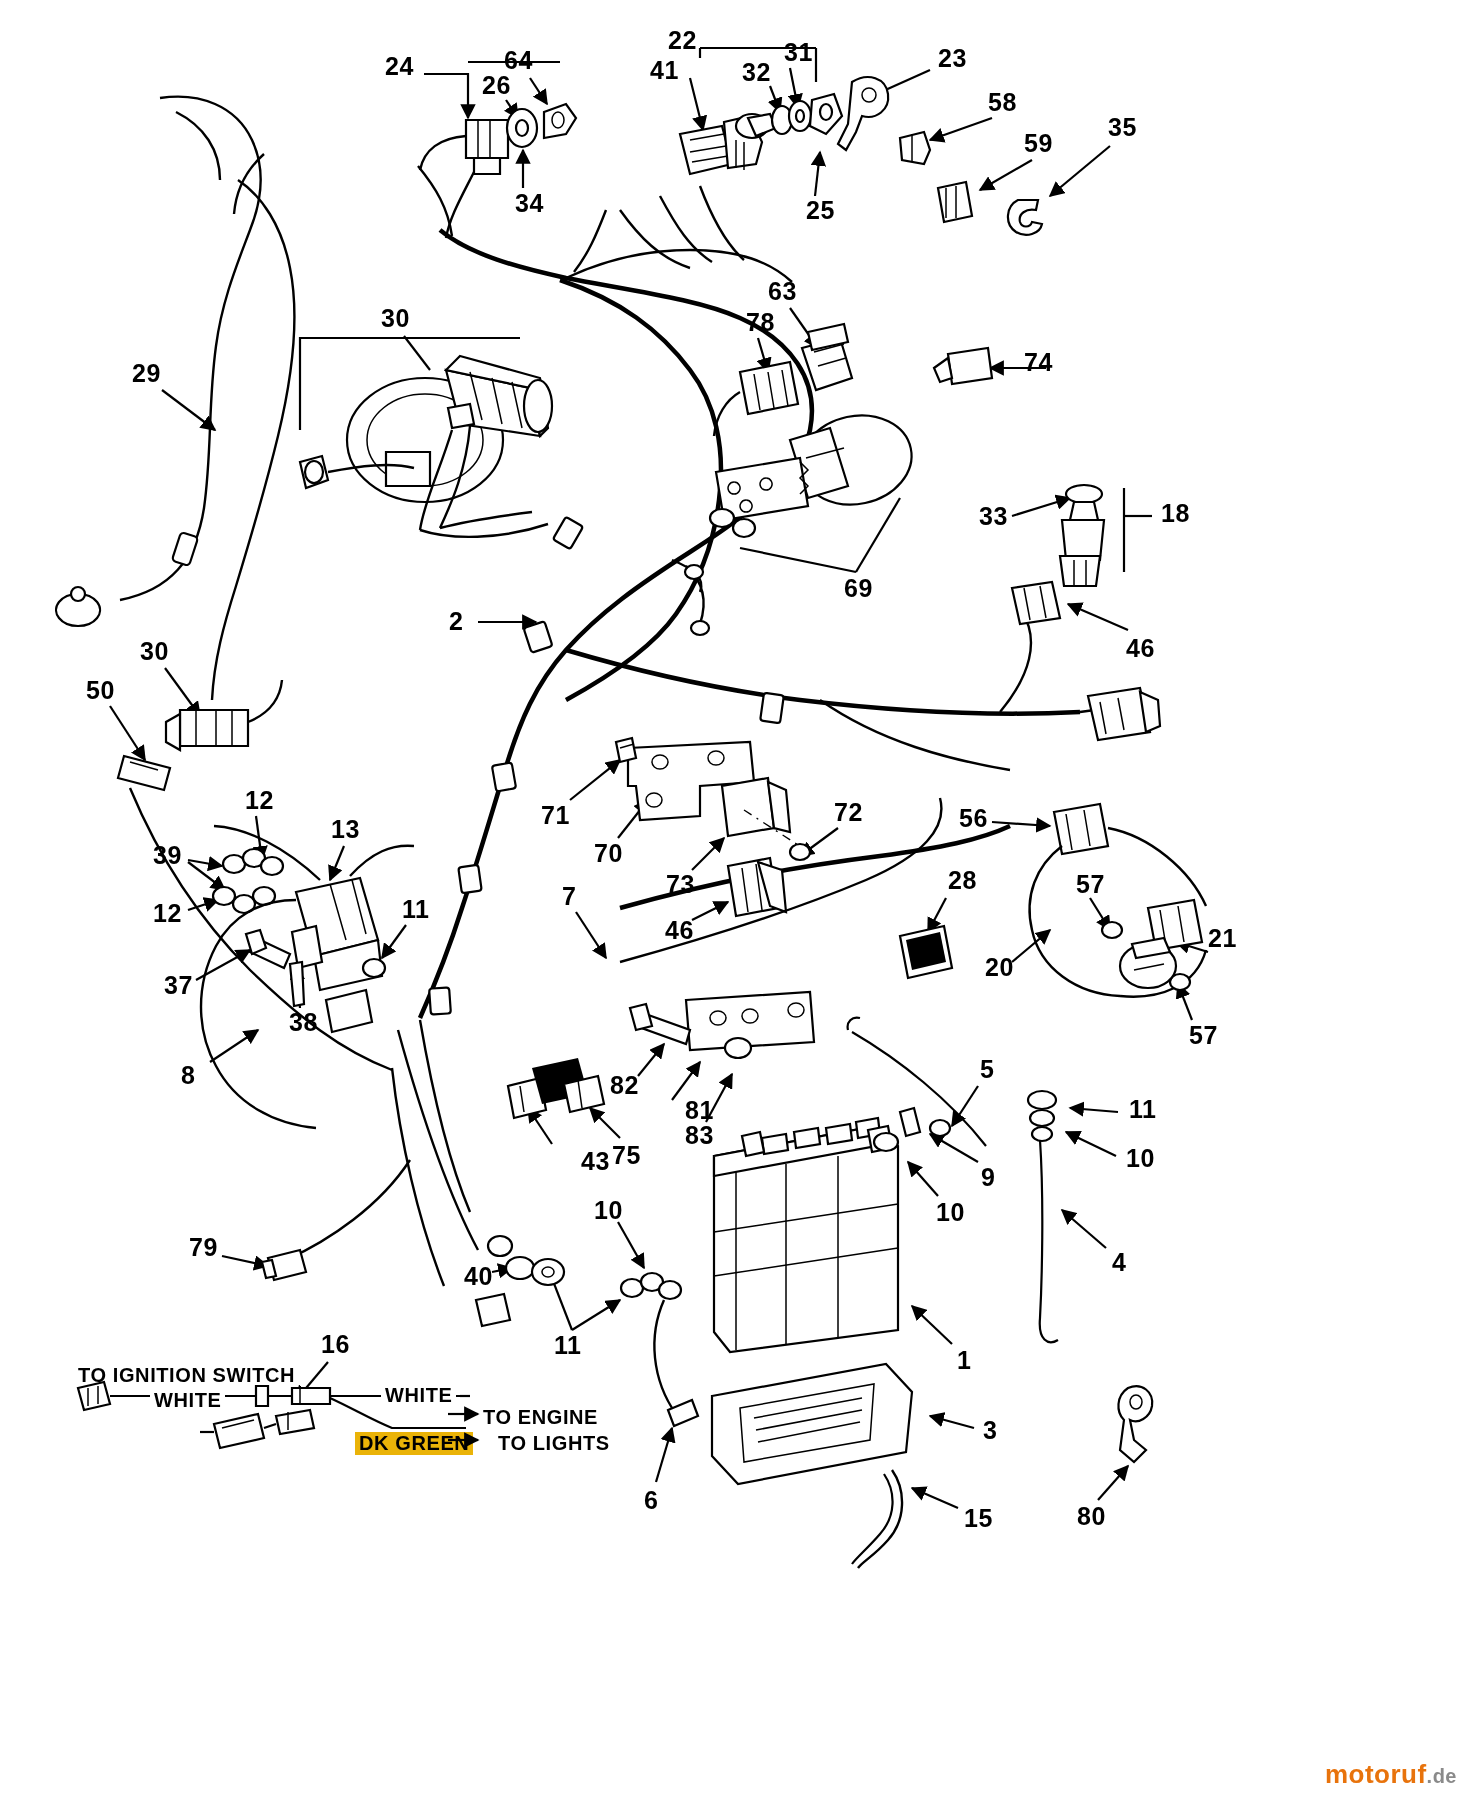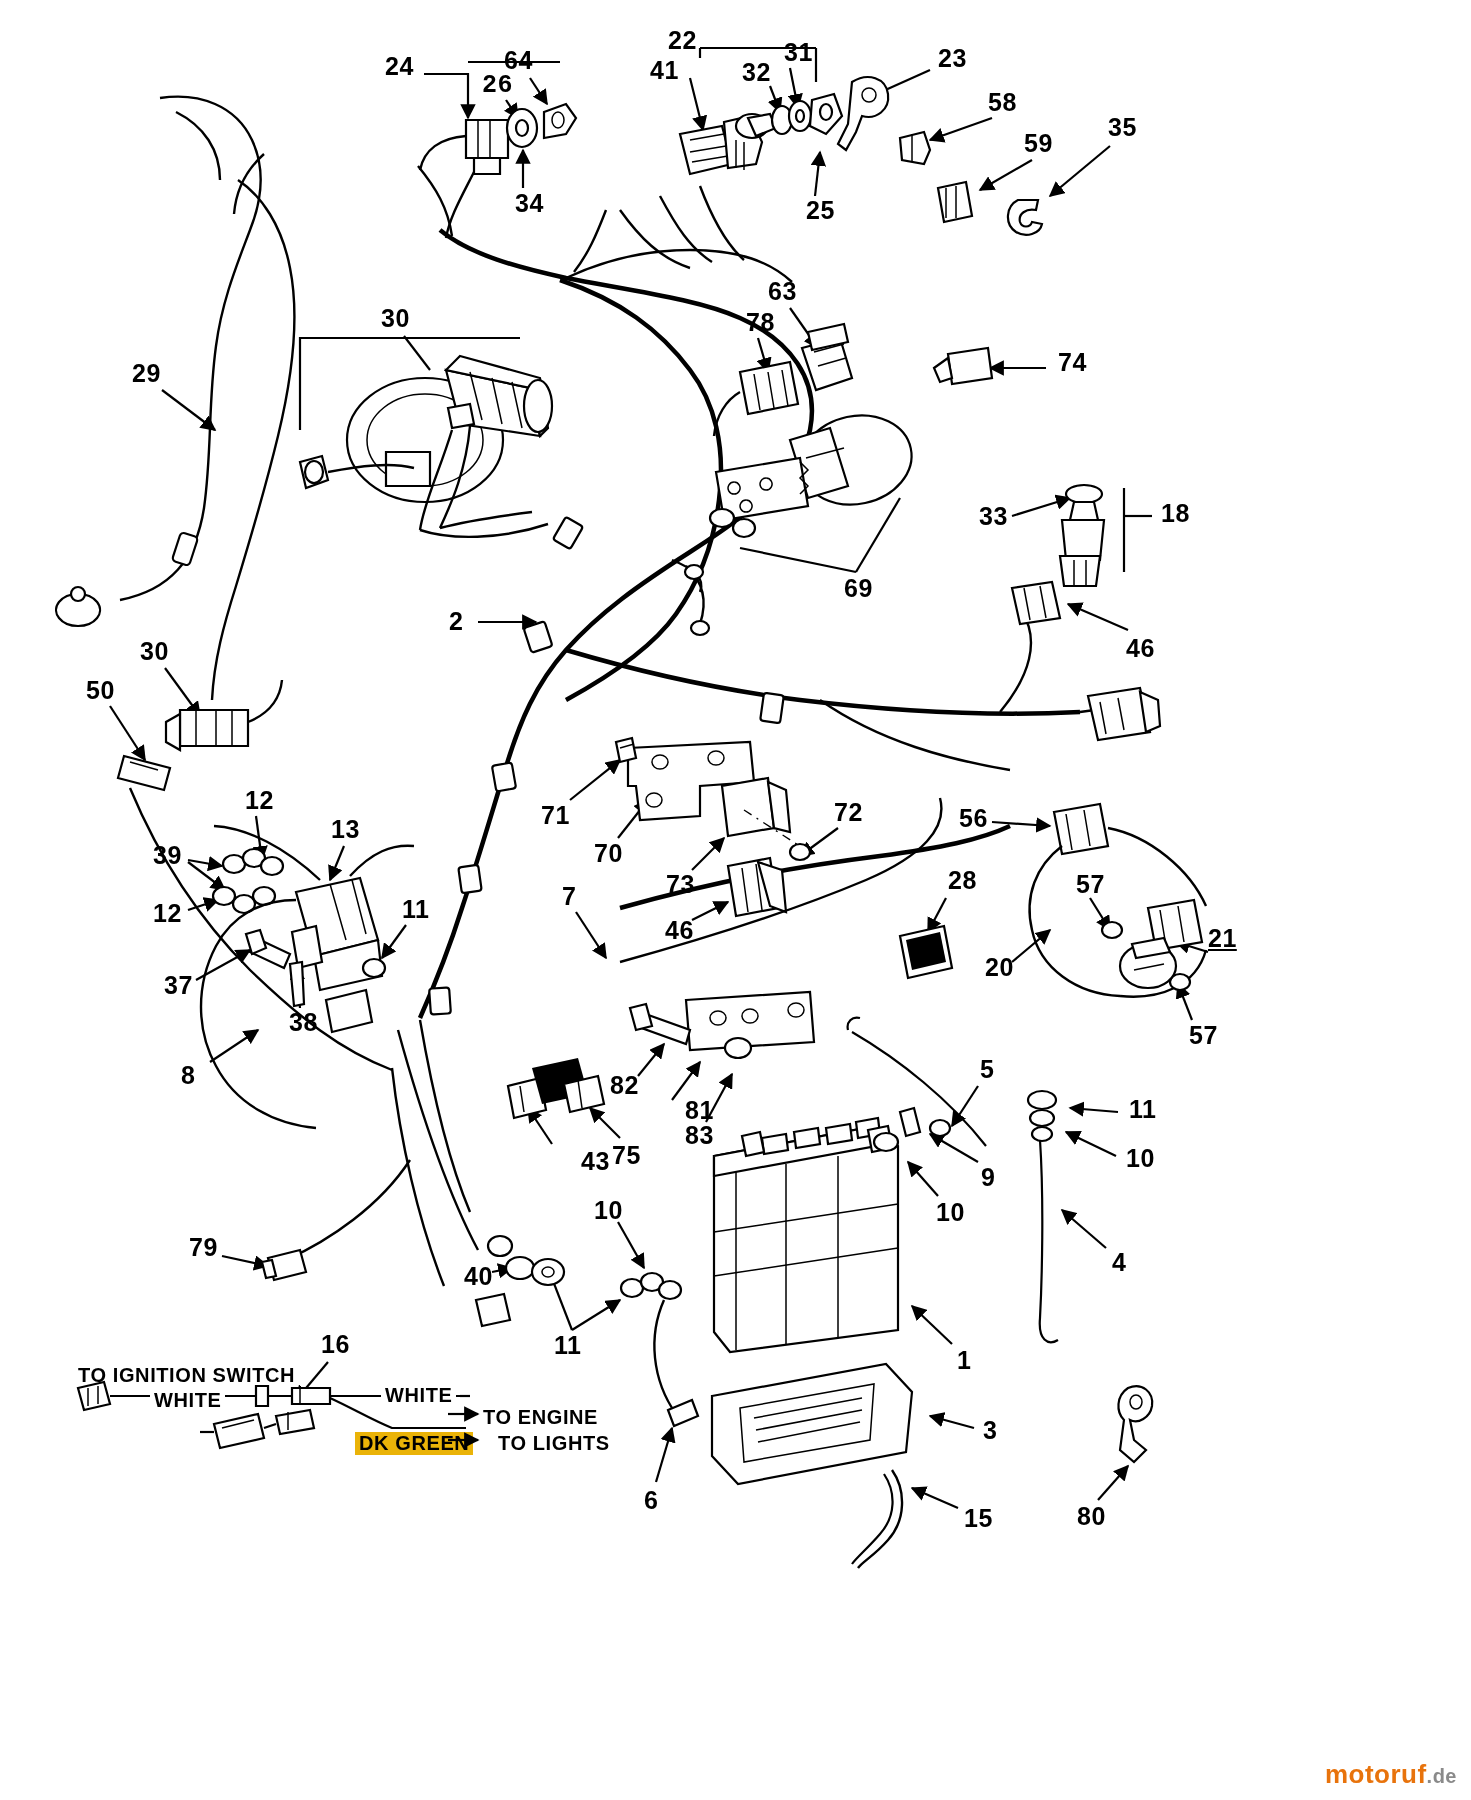--- a/index.html
+++ b/index.html
@@ -469,36 +469,36 @@
     <path class="fillw" d="M276,1416 L310,1410 L314,1428 L280,1434 Z"></path>
     <path class="ln-thin" d="M288,1412 L288,1430"></path>
     <path class="ln" d="M264,1428 L276,1424"></path>
     <path class="ln" d="M200,1432 L214,1432"></path>
   </g>
 
 </svg>
 
 <div class="cal" style="left:385px;top:54px;">24</div>
 <div class="cal" style="left:504px;top:48px;">64</div>
-<div class="cal" style="left:482px;top:73px;font-family:Liberation Mono, monospace;">26</div>
+<div class="cal" style="left:482px;top:73px;">26</div>
 <div class="cal" style="left:515px;top:191px;">34</div>
 <div class="cal" style="left:668px;top:28px;">22</div>
 <div class="cal" style="left:784px;top:40px;">31</div>
 <div class="cal" style="left:742px;top:60px;">32</div>
 <div class="cal" style="left:650px;top:58px;">41</div>
 <div class="cal" style="left:938px;top:46px;">23</div>
 <div class="cal" style="left:806px;top:198px;">25</div>
 <div class="cal" style="left:988px;top:90px;">58</div>
 <div class="cal" style="left:1024px;top:131px;">59</div>
 <div class="cal" style="left:1108px;top:115px;">35</div>
 <div class="cal" style="left:132px;top:361px;">29</div>
 <div class="cal" style="left:381px;top:306px;">30</div>
 <div class="cal" style="left:768px;top:279px;">63</div>
 <div class="cal" style="left:746px;top:310px;">78</div>
-<div class="cal" style="left:1058px;top:350px;">74</div>
+<div class="cal" style="left:1024px;top:350px;">74</div>
 <div class="cal" style="left:979px;top:504px;">33</div>
 <div class="cal" style="left:1161px;top:501px;">18</div>
 <div class="cal" style="left:844px;top:576px;">69</div>
 <div class="cal" style="left:1126px;top:636px;">46</div>
 <div class="cal" style="left:449px;top:609px;">2</div>
 <div class="cal" style="left:140px;top:639px;">30</div>
 <div class="cal" style="left:86px;top:678px;">50</div>
 <div class="cal" style="left:245px;top:788px;">12</div>
 <div class="cal" style="left:331px;top:817px;">13</div>
 <div class="cal" style="left:153px;top:843px;">39</div>
@@ -508,21 +508,21 @@
 <div class="cal" style="left:402px;top:897px;">11</div>
 <div class="cal" style="left:181px;top:1063px;">8</div>
 <div class="cal" style="left:541px;top:803px;">71</div>
 <div class="cal" style="left:594px;top:841px;">70</div>
 <div class="cal" style="left:666px;top:872px;">73</div>
 <div class="cal" style="left:834px;top:800px;">72</div>
 <div class="cal" style="left:665px;top:918px;">46</div>
 <div class="cal" style="left:562px;top:884px;">7</div>
 <div class="cal" style="left:959px;top:806px;">56</div>
 <div class="cal" style="left:1076px;top:872px;">57</div>
-<div class="cal" style="left:1208px;top:926px;text-decoration:underline;">21</div>
+<div class="cal" style="left:1208px;top:926px;">21</div>
 <div class="cal" style="left:985px;top:955px;">20</div>
 <div class="cal" style="left:948px;top:868px;">28</div>
 <div class="cal" style="left:1189px;top:1023px;">57</div>
 <div class="cal" style="left:610px;top:1073px;">82</div>
 <div class="cal" style="left:645px;top:1098px;margin-left:40px;">81</div>
 <div class="cal" style="left:685px;top:1123px;">83</div>
 <div class="cal" style="left:541px;top:1149px;margin-left:40px;">43</div>
 <div class="cal" style="left:612px;top:1143px;">75</div>
 <div class="cal" style="left:980px;top:1057px;">5</div>
 <div class="cal" style="left:981px;top:1165px;">9</div>

